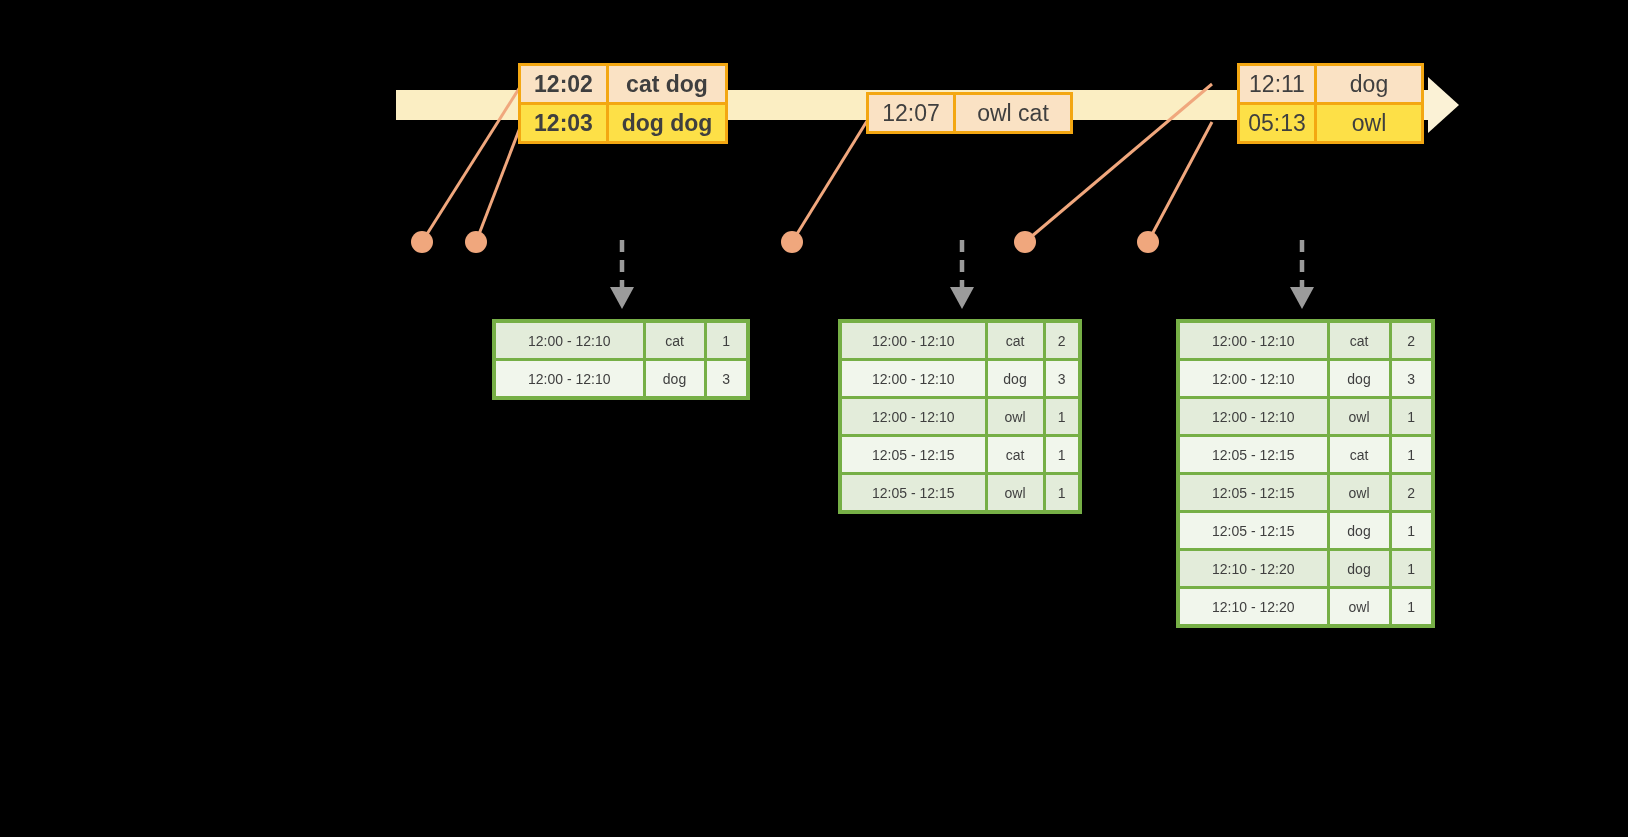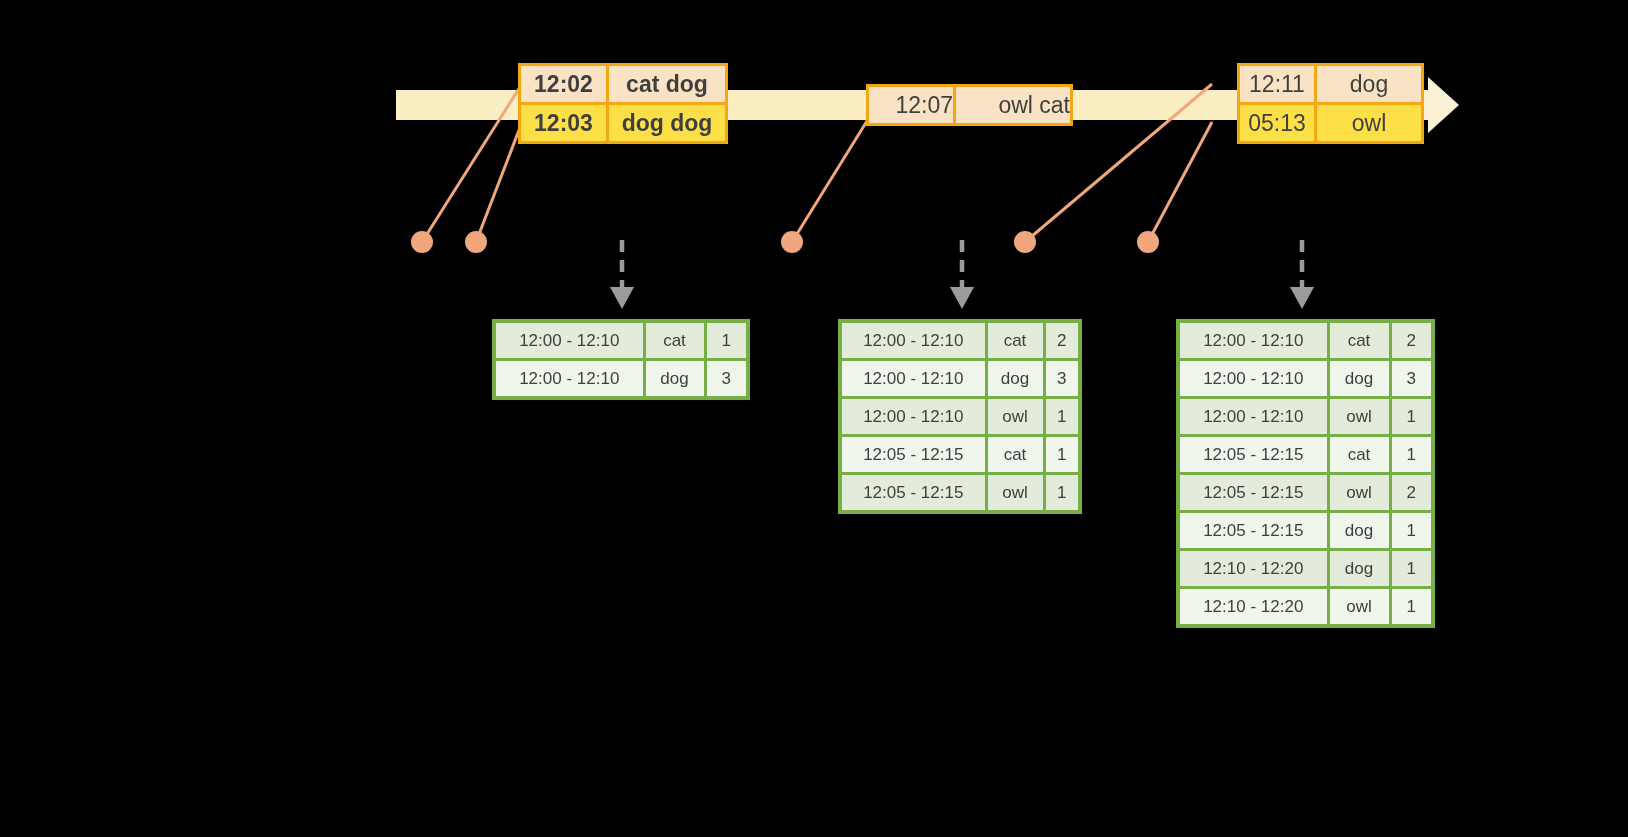--- a/index.html
+++ b/index.html
@@ -12,21 +12,21 @@
     position:absolute;border-collapse:collapse;table-layout:fixed;
     color:#3F3F3F;text-align:center;z-index:2;
   }
   td{padding:0;overflow:hidden;white-space:nowrap;}
   
   .evt{border:3px solid #F3A712;font-size:23px;}
   .evt td{border:3px solid #F3A712;height:36px;}
   .evt tr.d td{background:#FAE2C4;}
   .evt tr.l td{background:#fde047;}
   
-  .res{border:4px solid #76AF46;font-size:17px;}
+  .res{border:4px solid #76AF46;font-size:14px;}
   .res td{border:3px solid #76AF46;height:35px;}
   .res tr.d td{background:#E3ECDA;}
   .res tr.l td{background:#F1F6EC;}
 </style>
 </head>
 <body>
 
 <div class="canvas">
 
   <svg class="layer" width="1628" height="837" viewBox="0 0 1628 837">
@@ -73,21 +73,21 @@
       <td>12:02</td>
       <td>cat dog</td>
     </tr>
     <tr class="l">
       <td>12:03</td>
       <td>dog dog</td>
     </tr>
   </tbody>
     </table>
 
-  <table class="evt" style="left:866px;top:84px;width:204px;text-align:right;">
+  <table class="evt" style="left:866px;top:92px;width:204px;">
     <colgroup>
         <col style="width:87px">
         <col style="width:117px">
       </colgroup>
     <tbody>
         <tr class="d">
       <td>12:07</td>
       <td>owl cat</td>
     </tr>
   </tbody>

